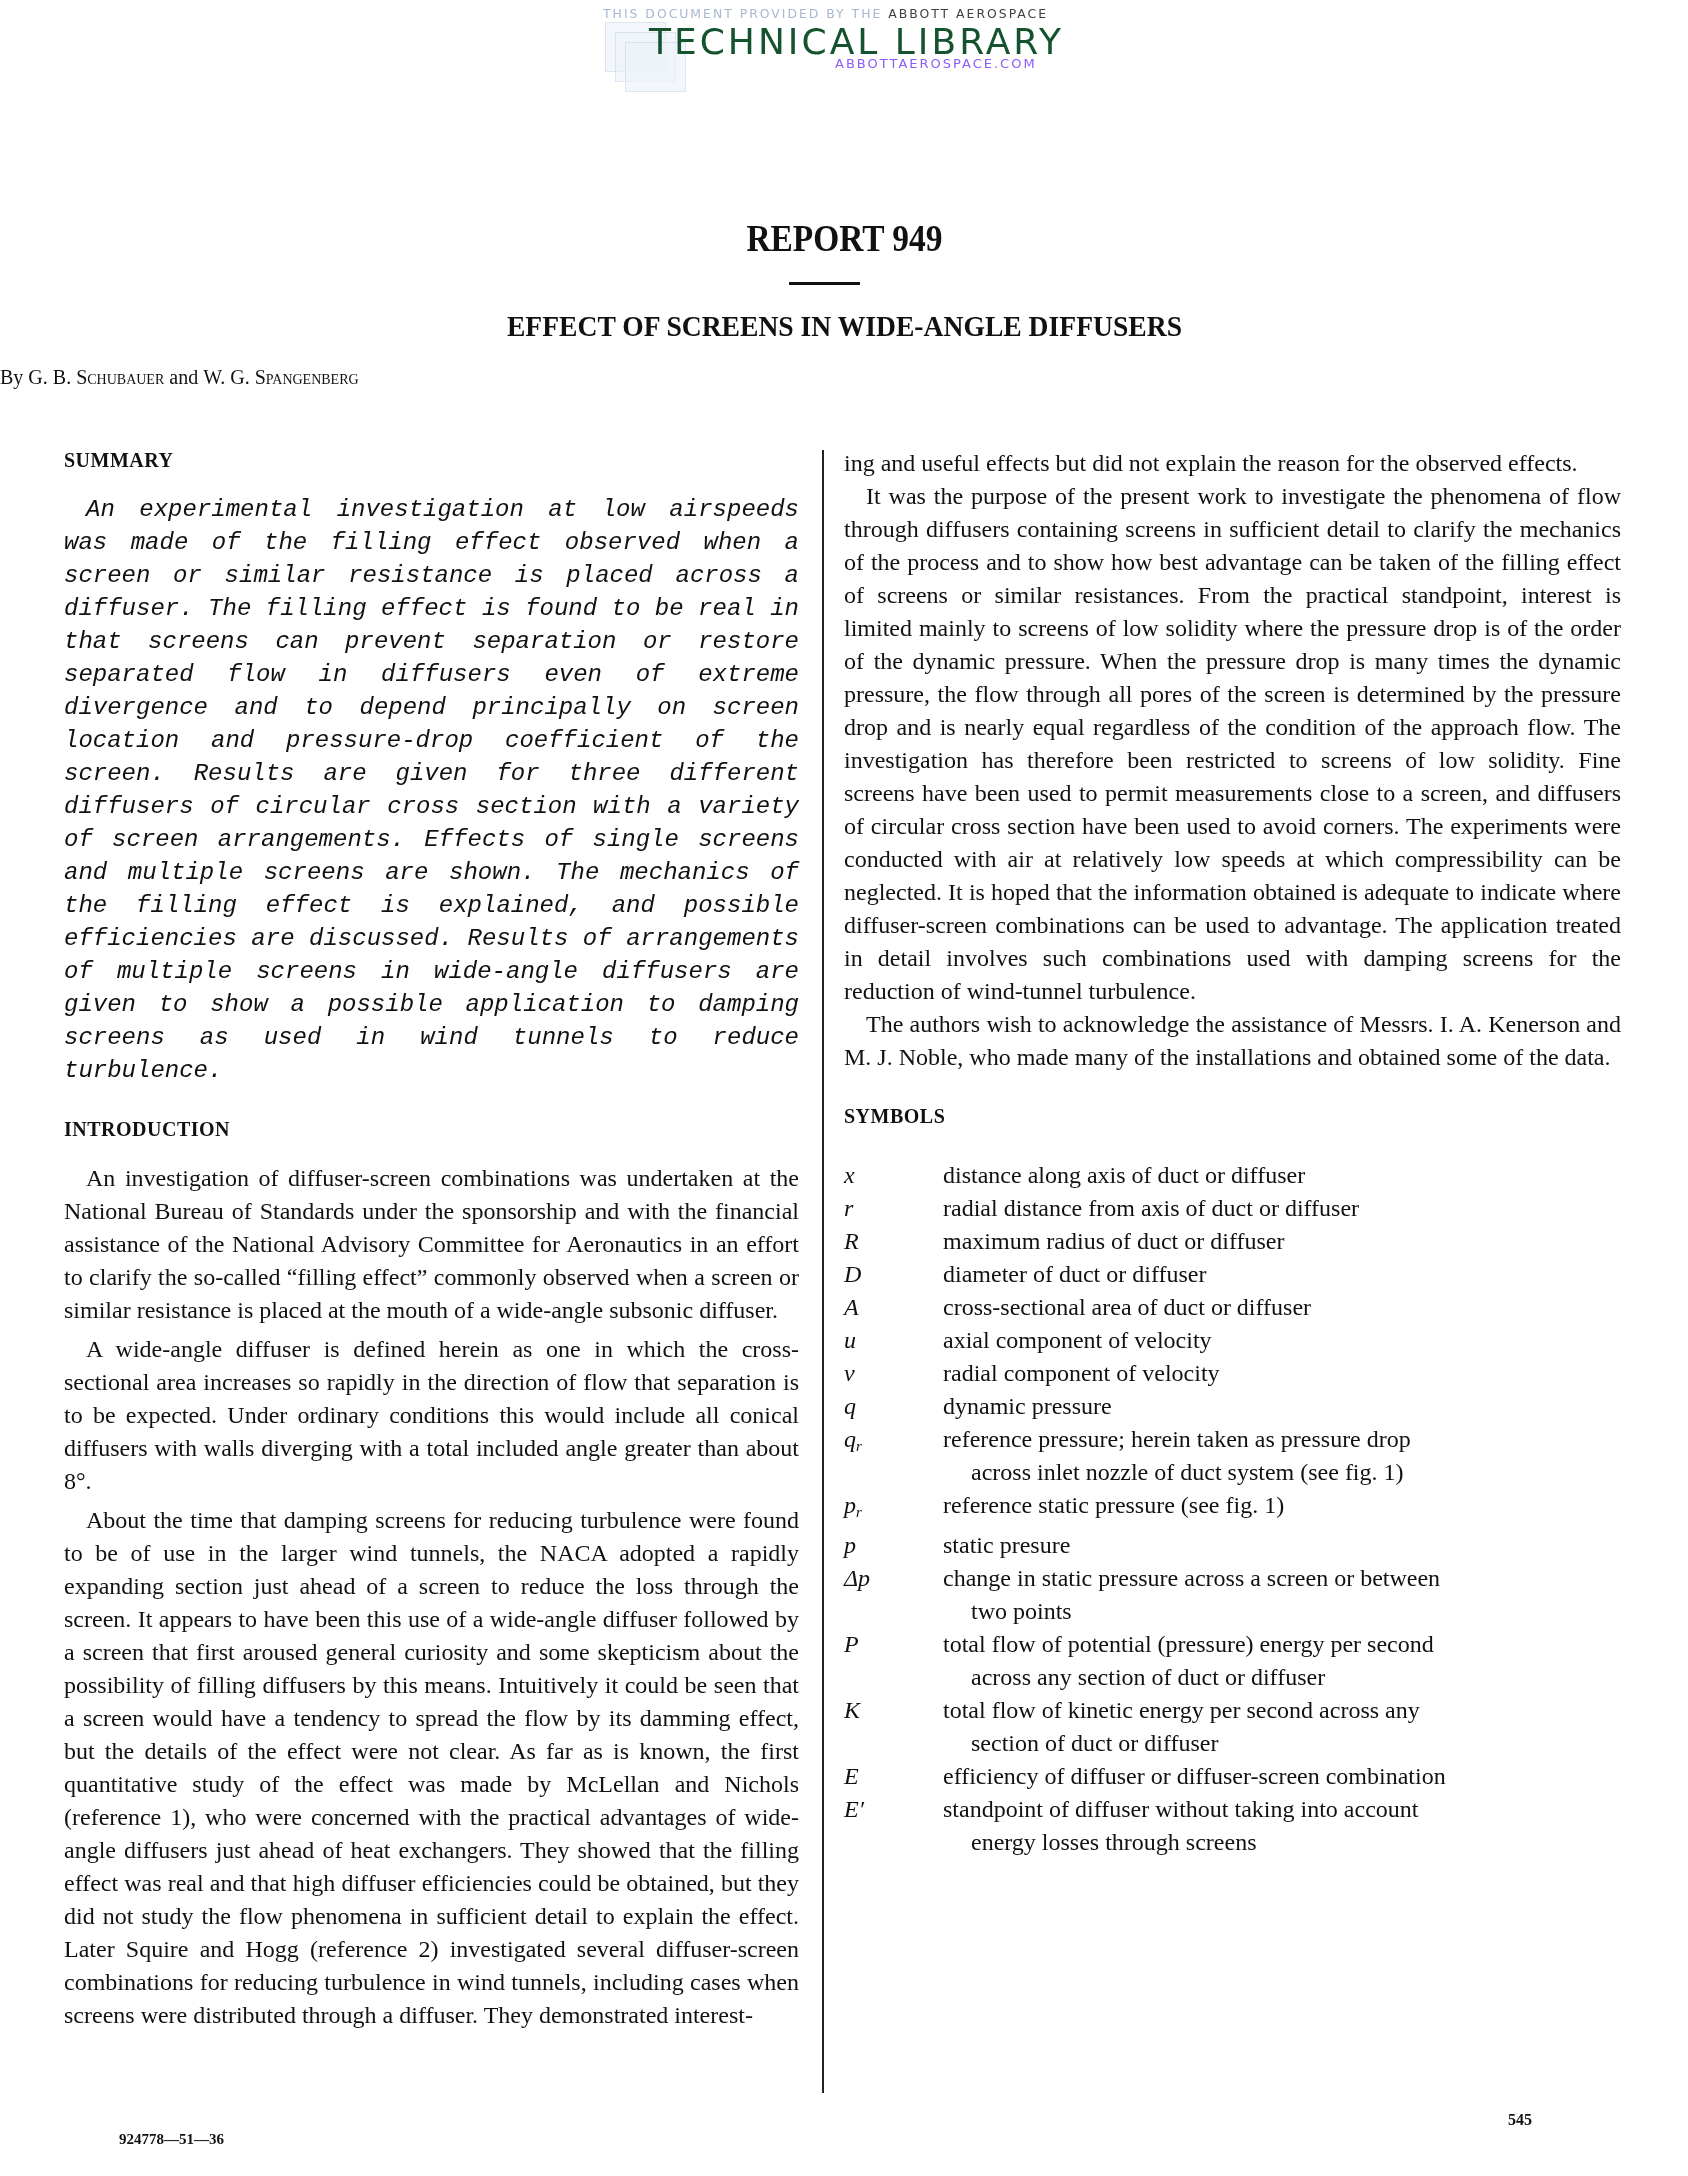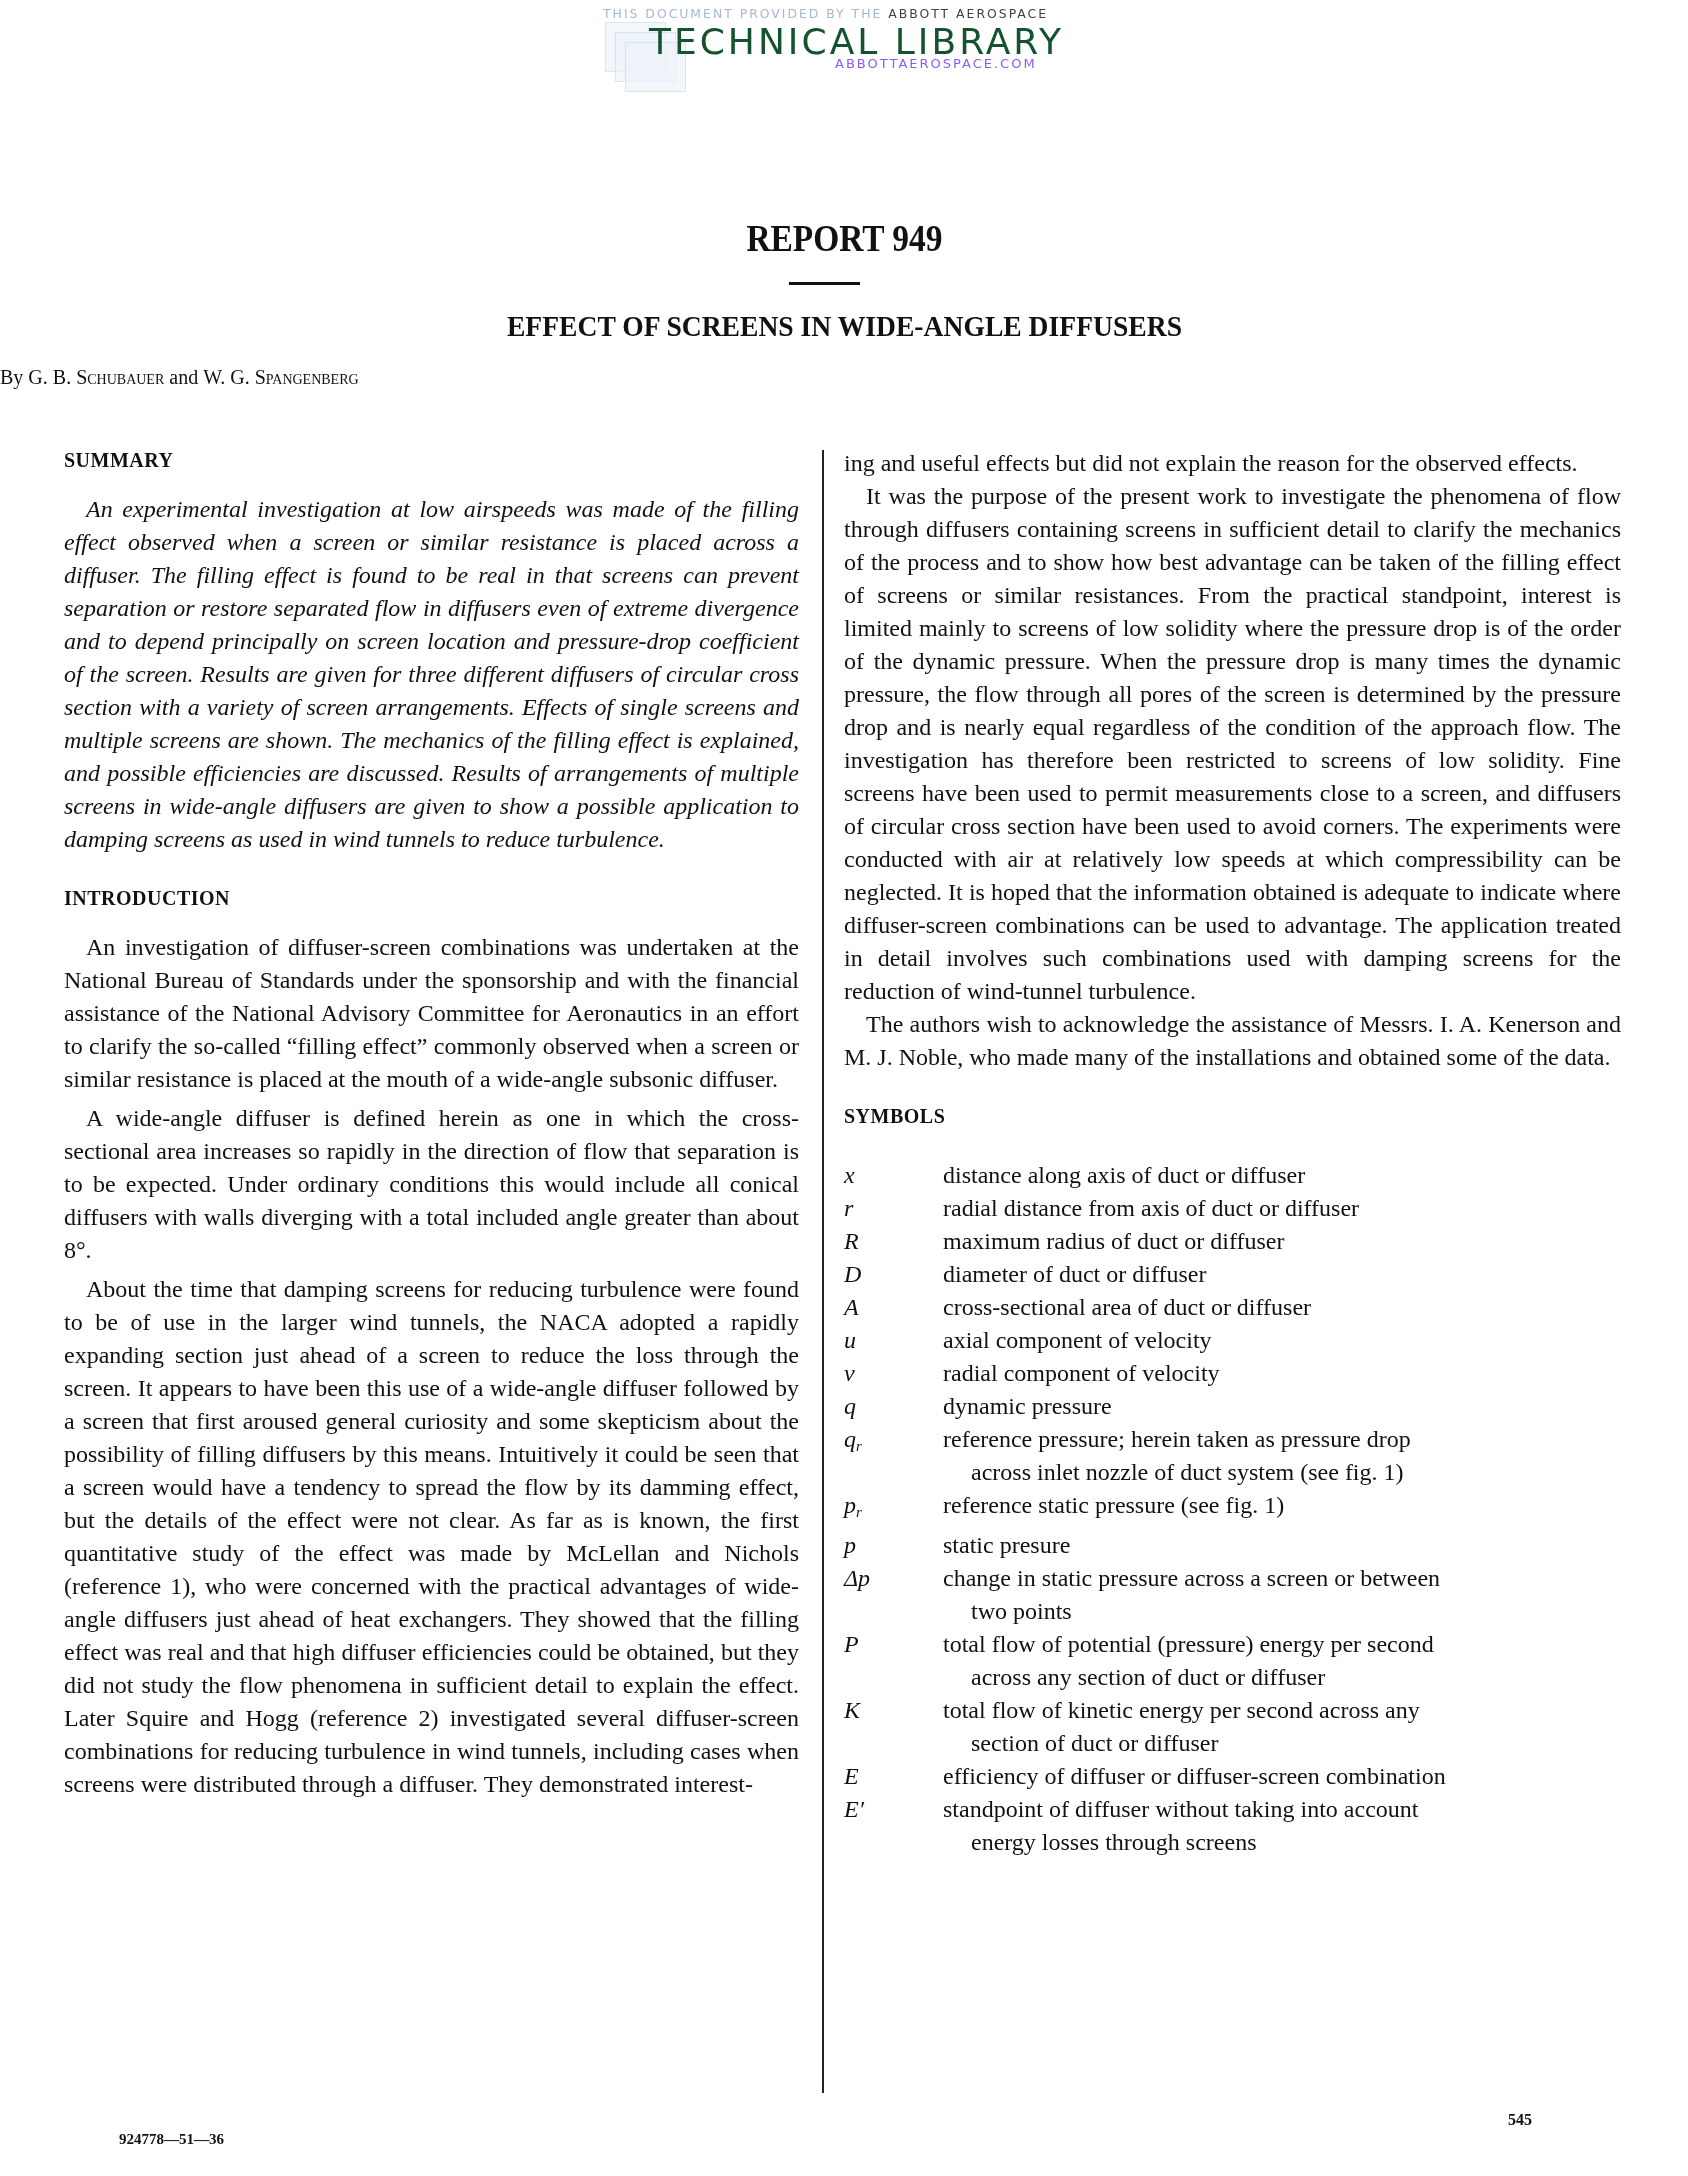--- a/index.html
+++ b/index.html
@@ -60,21 +60,21 @@
   .col-right { left: 844px; top: 447px; width: 777px; }
   .col-divider {
     position: absolute; left: 822px; top: 450px; width: 2px; height: 1643px; background: #222;
   }
   .heading {
     text-align: left; font-weight: bold; font-size: 20px; letter-spacing: 0.5px;
     margin: 0;
   }
   .p { margin: 0; text-indent: 22px; }
   .p.noindent { text-indent: 0; }
-  .summary-text { font-style: italic; }
+  .summary-text { font-style: italic; font-family: Liberation Mono, monospace; }
   .gap-s { height: 16px; }
   .gap-m { height: 26px; }
 
   .symbols { margin: 0; padding: 0; list-style: none; }
   .sym-row { display: flex; }
   .sym {
     width: 99px; font-style: italic; flex: none;
   }
   .sym sub { font-size: 15px; vertical-align: -4px; }
   .sym-def { flex: 1; text-align: justify; }

